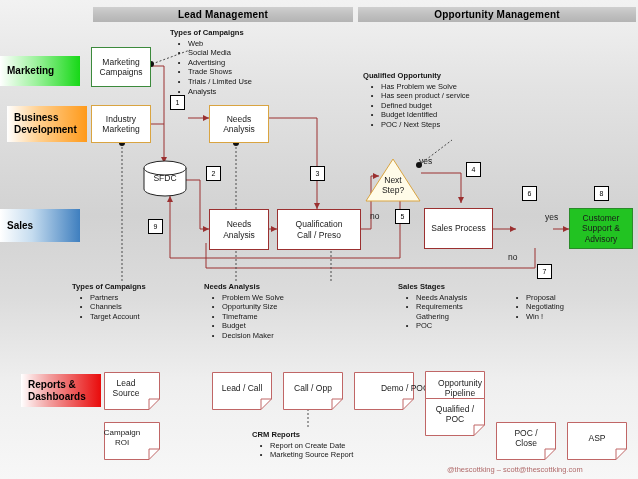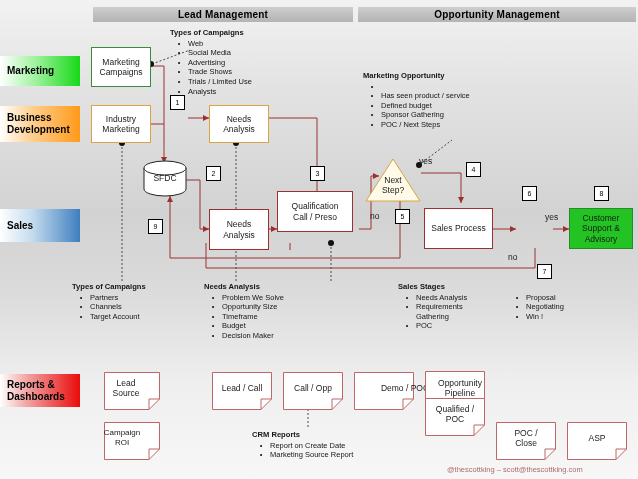--- a/index.html
+++ b/index.html
@@ -21,23 +21,23 @@
     display:flex;align-items:center;justify-content:center;
     letter-spacing:.2px;
   }
 
   
   .lane{
     display:flex;align-items:center;
     padding-left:7px;color:#000;font-weight:bold;font-size:10px;line-height:12px;
   }
   .lane-marketing{background:linear-gradient(to right,#ffffff 0%,#9df29d 45%,#17d817 100%);}
-  .lane-bizdev{background:linear-gradient(to right,#ffffff 0%,#ffcf8e 40%,#ff9a1a 100%);}
+  .lane-bizdev{background:linear-gradient(to right,#ffffff 0%,#ffcf8e 40%,#ff9a1a 100%);margin-left:7px;}
   .lane-sales{background:linear-gradient(to right,#ffffff 0%,#c5dcef 40%,#3f7fbf 100%);}
-  .lane-reports{background:linear-gradient(to right,#ffffff 0%,#f2a0a0 35%,#e90b0b 100%);}
+  .lane-reports{background:linear-gradient(to right,#ffffff 0%,#f2a0a0 35%,#e90b0b 100%);margin-left:21px;}
 
   
   .box{
     background:#ffffff;display:flex;align-items:center;justify-content:center;
     text-align:center;font-size:8.5px;line-height:10.5px;color:#1a1a1a;
     border:1px solid #9b3030;
   }
   .box.green{border:1px solid #3c8a3c;}
   .box.tan{border:1px solid #d9a441;}
   .box.red{border:1px solid #9b3030;}
@@ -177,21 +177,21 @@
     <svg width="44" height="37" viewBox="0 0 44 37">
       <path d="M1,8 a21,7 0 0 1 42,0 L43,29 a21,7 0 0 1 -42,0 z" fill="#ffffff" stroke="#222" stroke-width="1"></path>
       <path d="M1,8 a21,7 0 0 0 42,0" fill="#ffffff" stroke="#222" stroke-width="1"></path>
     </svg>
     <div class="cyl-label" style="top:13px;">SFDC</div>
   </div>
 
   <div class="abs box red" style="left:209px;top:209px;width:60px;height:41px;white-space:pre-line;">Needs
 Analysis</div>
 
-  <div class="abs box red" style="left:277px;top:191px;width:76px;height:41px;white-space:pre-line;">Qualification
+  <div class="abs box red" style="left:277px;top:209px;width:84px;height:41px;white-space:pre-line;">Qualification
 Call / Preso</div>
 
   <div class="abs tri-wrap" style="left:364px;top:157px;width:58px;height:46px;">
     <svg width="58" height="46" viewBox="0 0 58 46">
       <path d="M29,2 L56,44 L2,44 z" fill="#fffbe8" stroke="#d9a441" stroke-width="1"></path>
     </svg>
     <div class="tri-label" style="top:18px;white-space:pre-line;">Next
 Step?</div>
   </div>
 
@@ -239,35 +239,36 @@
         <span class="bull">•</span>
         <span class="txt">Trials / Limited Use</span>
       </div>
     <div class="ann-row">
         <span class="bull">•</span>
         <span class="txt">Analysts</span>
       </div>
   </div>
 
   <div class="abs ann" style="left:363px;top:71px;width:175px;">
-    <div class="ann-title">Marketing Opportunity</div>
-    <div class="ann-row">
-        <span class="bull">•</span>
+    <div class="ann-title">Qualified Opportunity</div>
+    <div class="ann-row">
+        <span class="bull">•</span>
+        <span class="txt">Has Problem we Solve</span>
       </div>
     <div class="ann-row">
         <span class="bull">•</span>
         <span class="txt">Has seen product / service</span>
       </div>
     <div class="ann-row">
         <span class="bull">•</span>
         <span class="txt">Defined budget</span>
       </div>
     <div class="ann-row">
         <span class="bull">•</span>
-        <span class="txt">Sponsor Gathering</span>
+        <span class="txt">Budget Identified</span>
       </div>
     <div class="ann-row">
         <span class="bull">•</span>
         <span class="txt">POC / Next Steps</span>
       </div>
   </div>
 
   <div class="abs ann" style="left:72px;top:282px;width:130px;">
     <div class="ann-title">Types of Campaigns</div>
     <div class="ann-row">

